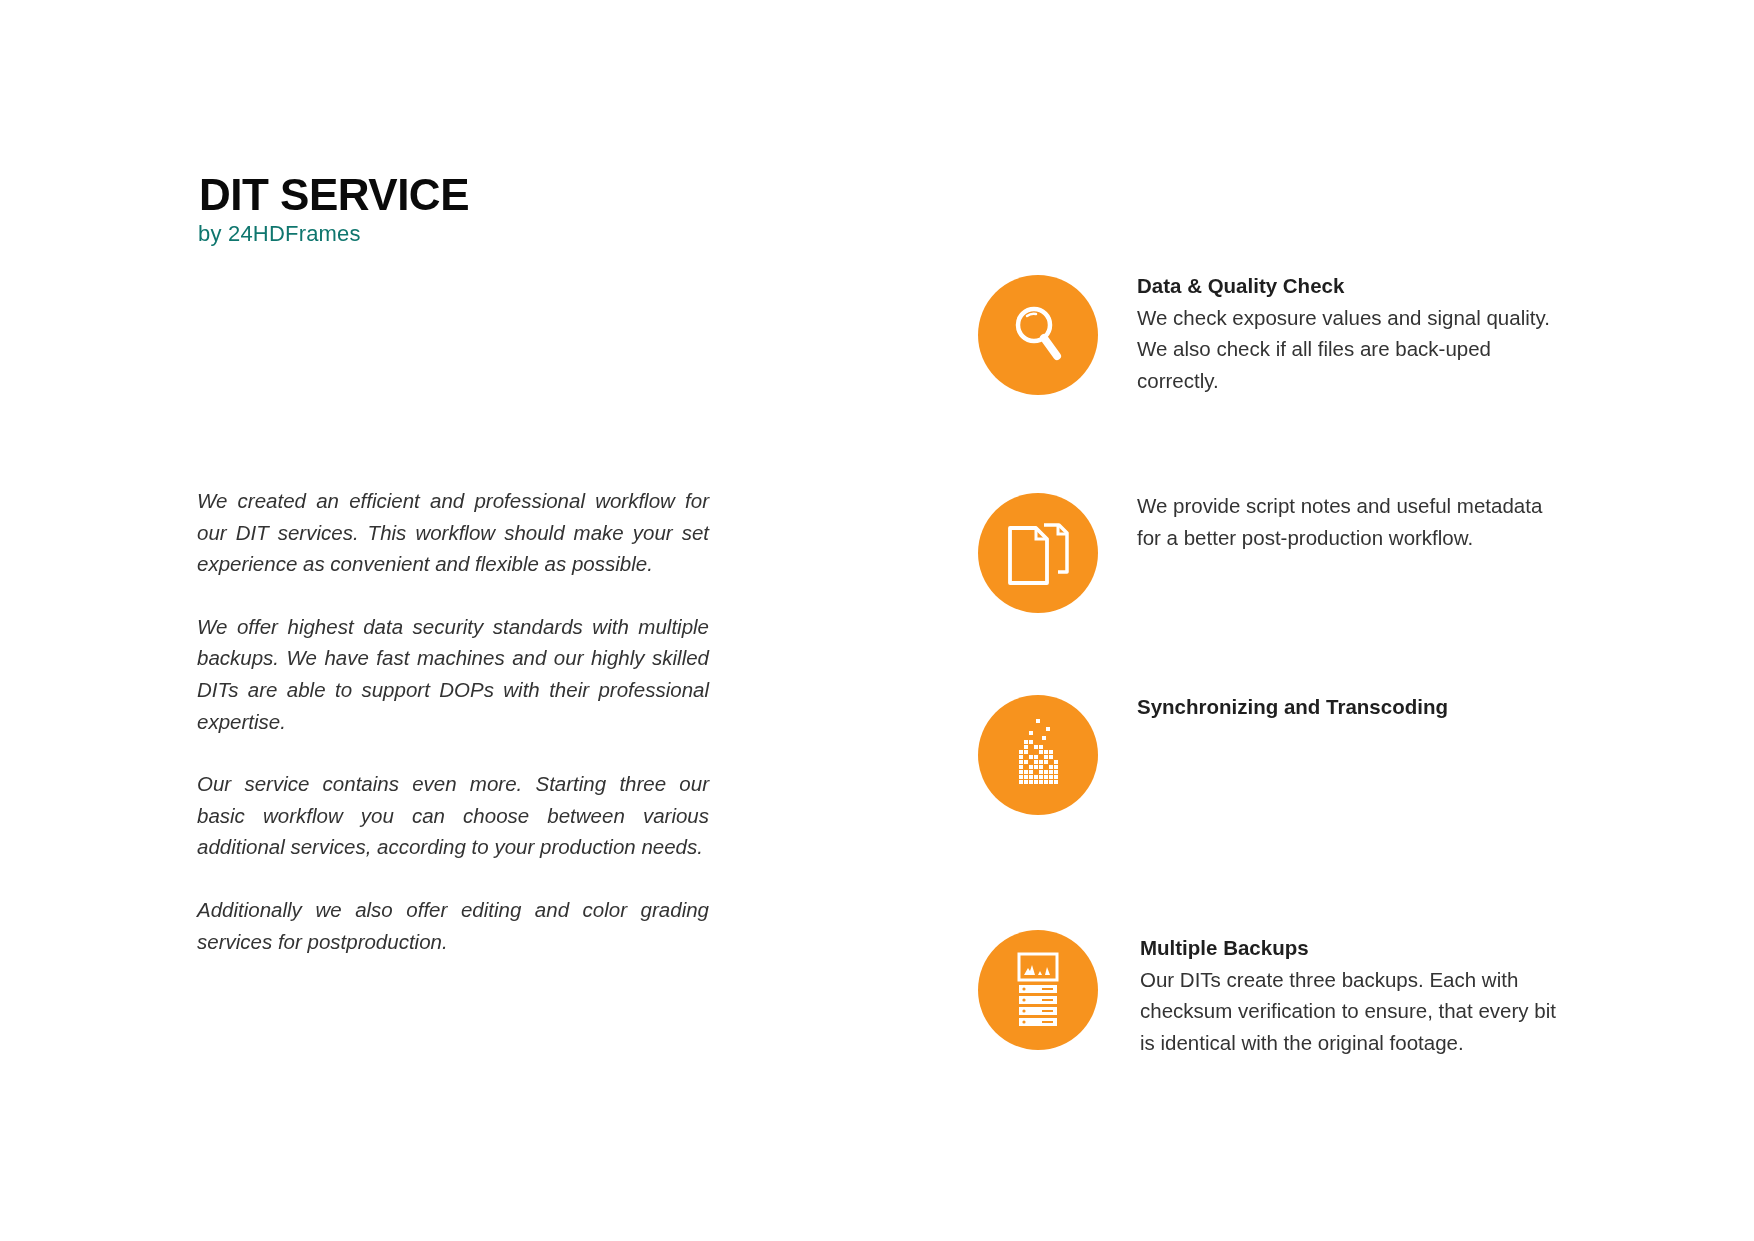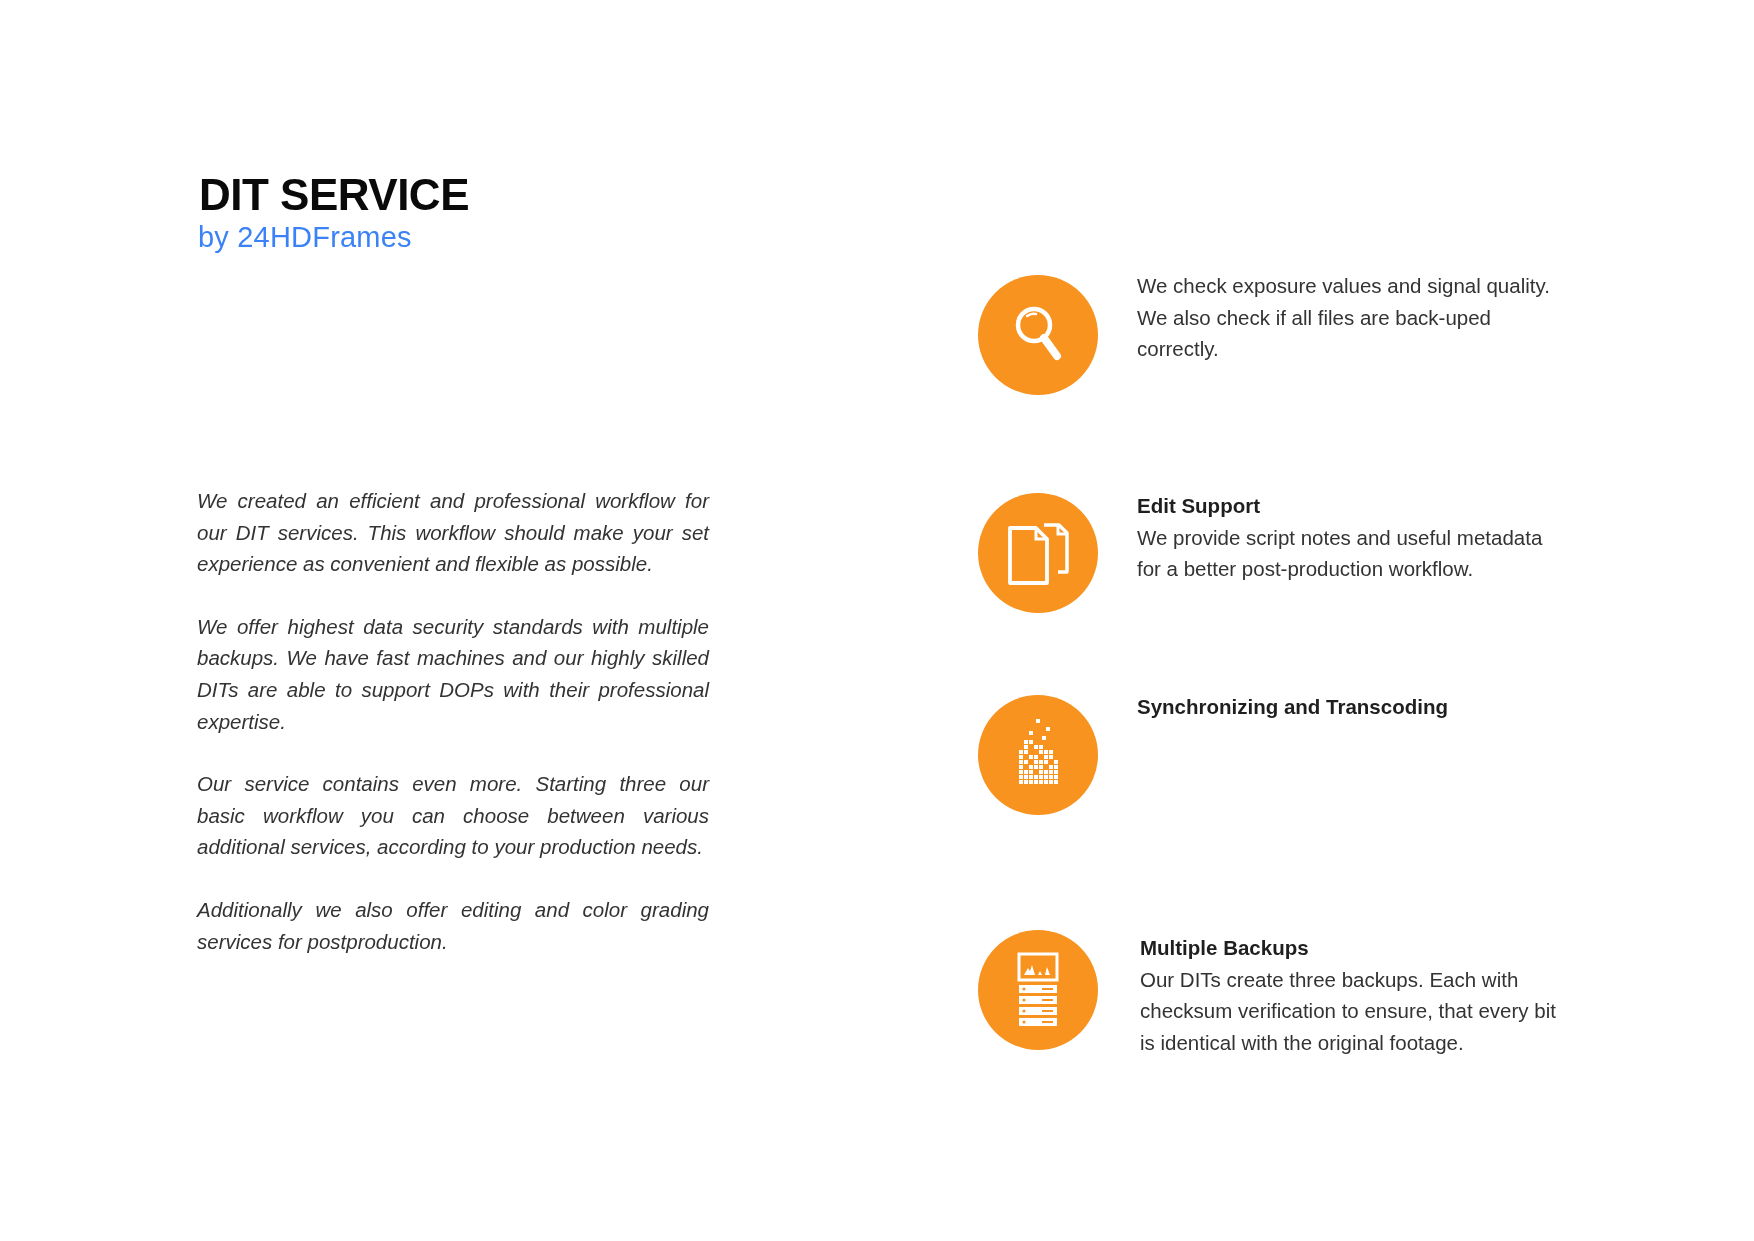--- a/index.html
+++ b/index.html
@@ -1,21 +1,21 @@
 <!DOCTYPE html>
 <html><head>
 <meta charset="utf-8">
 <style>
   html, body { margin: 0; padding: 0; background: #ffffff; }
   body { width: 1754px; height: 1241px; position: relative; overflow: hidden;
          font-family: "Liberation Sans", "DejaVu Sans", sans-serif; color: #2b2b2b; }
   .title { position: absolute; left: 196px; top: 170px; margin: 3px;
            font-family: "Liberation Sans", sans-serif; font-weight: 700; font-size: 44px;
            letter-spacing: -0.5px; color: #0a0a0a; line-height: 1; }
-  .subtitle { position: absolute; left: 198px; top: 221px; font-size: 29px; color: #3b82f6;
+  .subtitle { position: absolute; left: 198px; top: 221px; font-size: 22px; color: #0f766e;
               letter-spacing: 0.2px; }
   .intro { position: absolute; left: 197px; top: 485px; width: 512px; font-style: italic; }
   .intro p { margin: 0 0 31px 0; font-size: 20.5px; line-height: 31.6px; text-align: justify;
              color: #333; font-weight: 400; }
   .feature { position: absolute; left: 978px; width: 620px; }
   .circle { position: absolute; left: 0; top: 0; width: 120px; height: 120px; border-radius: 50%;
             background: #f7931e; display: flex; align-items: center; justify-content: center; }
   .circle svg { display: block; }
   .ftext { position: absolute; left: 159px; top: 0; width: 430px; }
   .ftitle { font-weight: 700; font-size: 20.5px; color: #1f1f1f; line-height: 31.6px; }
@@ -38,37 +38,37 @@
   <div class="circle">
     <span>
       <svg width="120" height="120" viewBox="0 0 120 120">
         <circle cx="56" cy="50" r="16" fill="none" stroke="#fff" stroke-width="4.5"></circle>
         <path d="M49 41 Q53 38 58 39" fill="none" stroke="#fff" stroke-width="2.5" stroke-linecap="round"></path>
         <line x1="66" y1="63" x2="79" y2="81" stroke="#fff" stroke-width="8" stroke-linecap="round"></line>
       </svg>
     </span>
   </div>
   <div class="ftext" style="top:-5px;">
+    <div class="ftitle">Data &amp; Quality Check</div>
     <div class="fdesc">We check exposure values and signal quality. We also check if all files are back-uped correctly.</div>
   </div>
 </div>
 
 <div class="feature" style="top:493px;">
   <div class="circle">
     <span>
       <svg width="120" height="120" viewBox="0 0 120 120">
         <path d="M66 32 H81 L89 40 V79 H80" fill="none" stroke="#fff" stroke-width="3.5" stroke-linejoin="round"></path>
         <path d="M80 32 V41 H89" fill="none" stroke="#fff" stroke-width="3"></path>
         <path d="M32 35 H58 L69 46 V90 H32 Z" fill="none" stroke="#fff" stroke-width="3.8" stroke-linejoin="round"></path>
         <path d="M58 35 V46 H69" fill="none" stroke="#fff" stroke-width="3"></path>
       </svg>
     </span>
   </div>
   <div class="ftext" style="top:-3px;">
-    <div class="ftitle">Edit Support</div>
     <div class="fdesc">We provide script notes and useful metadata for a better post-production workflow.</div>
   </div>
 </div>
 
 <div class="feature" style="top:695px;">
   <div class="circle">
     <span>
       <svg width="120" height="120" viewBox="0 0 120 120" fill="#fff">
         <rect x="58" y="24" width="4" height="4"></rect>
         <rect x="68" y="32" width="4" height="4"></rect>

